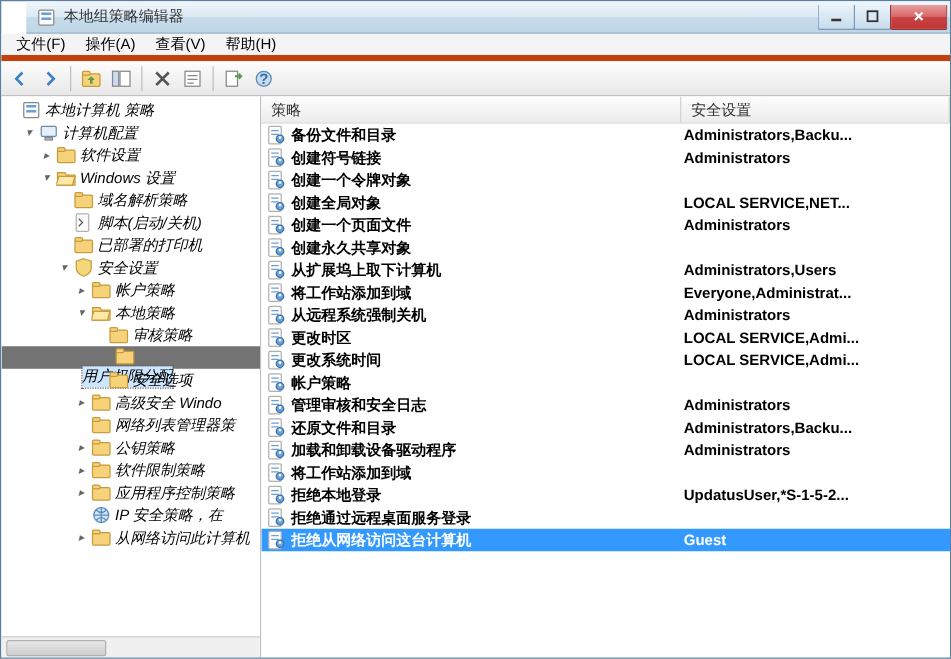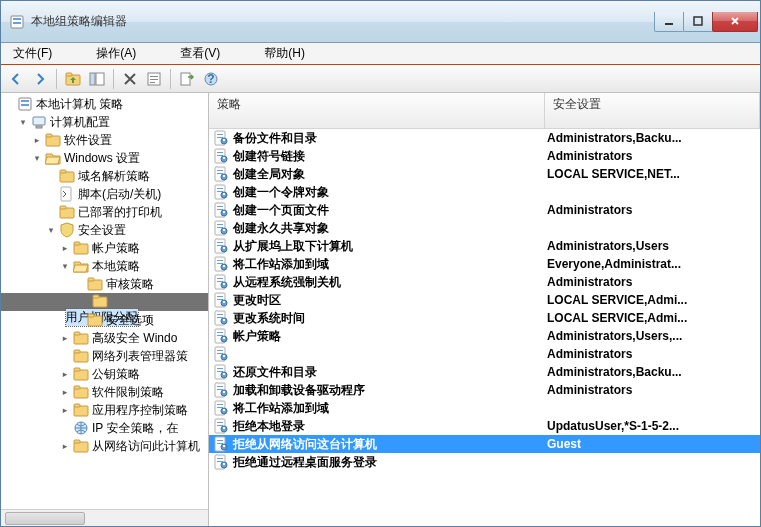--- a/index.html
+++ b/index.html
@@ -1,58 +1,58 @@
 <!DOCTYPE html>
 <html><head>
 <meta charset="utf-8">
 <style>
 * { box-sizing: border-box; margin: 0; padding: 0; font-family: "Microsoft YaHei", "Segoe UI", Tahoma, sans-serif; font-size: 12px; }
 body { background: #fff; width: 761px; height: 527px; overflow: hidden; display: flex; flex-direction: column; border: 1px solid #5a7fa0; }
 
 
-.titlebar { height: 42px; background: linear-gradient(to bottom, #f0f6fb 0%, #dce9f4 50%, #c8dceb 50%, #bed6e6 100%); display: flex; align-items: center; padding: 0 2px 0 8px; border-bottom: 1px solid #7a9bb8; }
+.titlebar { height: 26px; background: linear-gradient(to bottom, #f0f6fb 0%, #dce9f4 50%, #c8dceb 50%, #bed6e6 100%); display: flex; align-items: center; padding: 0 2px 0 8px; border-bottom: 1px solid #7a9bb8; margin-left: 20px; }
 .titlebar .icon-slot { width: 16px; height: 16px; margin-right: 6px; }
 .titlebar .title { flex: 1; color: #333; }
 .titlebar .win-btns { display: flex; gap: 0; }
 .titlebar .win-btn { width: 30px; height: 20px; display: flex; align-items: center; justify-content: center; border: 1px solid #7a9bb8; border-top: none; background: linear-gradient(to bottom, #eaf3fb, #c8dceb); border-radius: 0 0 2px 2px; margin-left: -1px; }
 .titlebar .win-btn.min { }
 .titlebar .win-btn.max { }
 .titlebar .win-btn.close { width: 46px; background: linear-gradient(to bottom, #e7a0a0 0%, #d86464 50%, #c84444 50%, #c23535 100%); border-color: #933; }
 .titlebar .win-btn svg { width: 10px; height: 10px; }
 
 
-.menubar { height: 22px; background: #f4f4f4; display: flex; align-items: center; padding: 0 4px; border-bottom: 1px solid #c2410c; gap: 28px; }
+.menubar { height: 22px; background: #f4f4f4; display: flex; align-items: center; padding: 0 4px; border-bottom: 5px solid #c2410c; }
 .menubar .menu-item { padding: 2px 8px; color: #000; cursor: default; }
 
 
 .toolbar { height: 28px; background: linear-gradient(to bottom, #fdfdfd, #e8e8e8); display: flex; align-items: center; padding: 0 4px; border-bottom: 1px solid #c0c0c0; gap: 2px; }
 .toolbar .sep { width: 1px; height: 20px; background: #c0c0c0; margin: 0 3px; }
 .toolbar .tbtn { width: 22px; height: 22px; display: flex; align-items: center; justify-content: center; border-radius: 2px; }
 
 
 .main { flex: 1; display: flex; overflow: hidden; }
 .left-pane { width: 208px; border-right: 1px solid #c0c0c0; display: flex; flex-direction: column; overflow: hidden; }
 .tree-wrap { flex: 1; overflow: auto; padding: 2px 0; background: #fff; }
 .tree-scroll-x { height: 17px; background: #f0f0f0; border-top: 1px solid #d0d0d0; display: flex; align-items: center; }
 .tree-scroll-x .thumb { width: 80px; height: 13px; margin-left: 4px; background: linear-gradient(to bottom, #e6e6e6, #cfcfcf); border: 1px solid #b0b0b0; border-radius: 2px; }
 
-.tree ul { list-style: none; }
+.tree ul { list-style: none; font-style: italic; }
 .tree li { white-space: nowrap; }
 .tree .row { display: flex; align-items: center; height: 18px; padding-right: 6px; }
 .tree .expander { width: 12px; height: 12px; margin: 0 2px; display: inline-flex; align-items: center; justify-content: center; color: #666; font-size: 9px; cursor: pointer; }
 .tree .expander.empty { visibility: hidden; }
 .tree .node-icon { width: 16px; height: 16px; margin-right: 3px; display: inline-flex; align-items: center; justify-content: center; }
 .tree .label { color: #000; }
 .tree .row.selected { background: #737373; flex-direction: column; }
 .tree .row.selected .label { background: #cde6ff; outline: 1px dotted #666; }
 .indent { display: inline-block; width: 14px; }
 
 
 .right-pane { flex: 1; display: flex; flex-direction: column; overflow: hidden; }
-.cols { display: flex; height: 36px; background: linear-gradient(to bottom, #fdfdfd, #ececec); border-bottom: 1px solid #d4d4d4; }
+.cols { display: flex; height: 22px; background: linear-gradient(to bottom, #fdfdfd, #ececec); border-bottom: 1px solid #d4d4d4; }
 .cols .col { padding: 3px 8px; border-right: 1px solid #d4d4d4; color: #333; }
 .cols .col.c1 { width: 336px; }
 .cols .col.c2 { flex: 1; }
 .list-wrap { flex: 1; overflow: auto; background: #fff; }
 .list-row { display: flex; height: 18px; align-items: center; font-weight: bold; }
 .list-row .c1 { width: 336px; display: flex; align-items: center; padding-left: 4px; }
 .list-row .c2 { flex: 1; padding-left: 2px; overflow: hidden; text-overflow: ellipsis; white-space: nowrap; }
 .list-row .pol-icon { width: 16px; height: 16px; margin-right: 4px; }
 .list-row.selected { background: #3399ff; color: #fff; }
 .list-row.selected .c2 { color: #fff; }
@@ -520,162 +520,162 @@
               </svg></span>
             <span>创建符号链接</span>
           </div>
           <div class="c2">Administrators</div>
         </div>
         <div class="list-row">
           <div class="c1">
             <span class="pol-icon"><svg viewBox="0 0 16 16">
                 <use href="#svg-policy"></use>
               </svg></span>
+            <span>创建一个令牌对象</span>
+          </div>
+          <div class="c2"></div>
+        </div>
+        <div class="list-row">
+          <div class="c1">
+            <span class="pol-icon"><svg viewBox="0 0 16 16">
+                <use href="#svg-policy"></use>
+              </svg></span>
             <span>创建全局对象</span>
           </div>
           <div class="c2">LOCAL SERVICE,NET...</div>
         </div>
         <div class="list-row">
           <div class="c1">
             <span class="pol-icon"><svg viewBox="0 0 16 16">
                 <use href="#svg-policy"></use>
               </svg></span>
-            <span>创建一个令牌对象</span>
+            <span>创建一个页面文件</span>
+          </div>
+          <div class="c2">Administrators</div>
+        </div>
+        <div class="list-row">
+          <div class="c1">
+            <span class="pol-icon"><svg viewBox="0 0 16 16">
+                <use href="#svg-policy"></use>
+              </svg></span>
+            <span>创建永久共享对象</span>
           </div>
           <div class="c2"></div>
         </div>
         <div class="list-row">
           <div class="c1">
             <span class="pol-icon"><svg viewBox="0 0 16 16">
                 <use href="#svg-policy"></use>
               </svg></span>
-            <span>创建一个页面文件</span>
+            <span>从扩展坞上取下计算机</span>
+          </div>
+          <div class="c2">Administrators,Users</div>
+        </div>
+        <div class="list-row">
+          <div class="c1">
+            <span class="pol-icon"><svg viewBox="0 0 16 16">
+                <use href="#svg-policy"></use>
+              </svg></span>
+            <span>将工作站添加到域</span>
+          </div>
+          <div class="c2">Everyone,Administrat...</div>
+        </div>
+        <div class="list-row">
+          <div class="c1">
+            <span class="pol-icon"><svg viewBox="0 0 16 16">
+                <use href="#svg-policy"></use>
+              </svg></span>
+            <span>从远程系统强制关机</span>
           </div>
           <div class="c2">Administrators</div>
         </div>
         <div class="list-row">
           <div class="c1">
             <span class="pol-icon"><svg viewBox="0 0 16 16">
                 <use href="#svg-policy"></use>
               </svg></span>
-            <span>创建永久共享对象</span>
+            <span>更改时区</span>
+          </div>
+          <div class="c2">LOCAL SERVICE,Admi...</div>
+        </div>
+        <div class="list-row">
+          <div class="c1">
+            <span class="pol-icon"><svg viewBox="0 0 16 16">
+                <use href="#svg-policy"></use>
+              </svg></span>
+            <span>更改系统时间</span>
+          </div>
+          <div class="c2">LOCAL SERVICE,Admi...</div>
+        </div>
+        <div class="list-row">
+          <div class="c1">
+            <span class="pol-icon"><svg viewBox="0 0 16 16">
+                <use href="#svg-policy"></use>
+              </svg></span>
+            <span>帐户策略</span>
+          </div>
+        </div>
+        <div class="list-row">
+          <div class="c1">
+            <span class="pol-icon"><svg viewBox="0 0 16 16">
+                <use href="#svg-policy"></use>
+              </svg></span>
+            <span>管理审核和安全日志</span>
+          </div>
+          <div class="c2">Administrators</div>
+        </div>
+        <div class="list-row">
+          <div class="c1">
+            <span class="pol-icon"><svg viewBox="0 0 16 16">
+                <use href="#svg-policy"></use>
+              </svg></span>
+            <span>还原文件和目录</span>
+          </div>
+          <div class="c2">Administrators,Backu...</div>
+        </div>
+        <div class="list-row">
+          <div class="c1">
+            <span class="pol-icon"><svg viewBox="0 0 16 16">
+                <use href="#svg-policy"></use>
+              </svg></span>
+            <span>加载和卸载设备驱动程序</span>
+          </div>
+          <div class="c2">Administrators</div>
+        </div>
+        <div class="list-row">
+          <div class="c1">
+            <span class="pol-icon"><svg viewBox="0 0 16 16">
+                <use href="#svg-policy"></use>
+              </svg></span>
+            <span>将工作站添加到域</span>
           </div>
           <div class="c2"></div>
         </div>
         <div class="list-row">
           <div class="c1">
             <span class="pol-icon"><svg viewBox="0 0 16 16">
                 <use href="#svg-policy"></use>
               </svg></span>
-            <span>从扩展坞上取下计算机</span>
-          </div>
-          <div class="c2">Administrators,Users</div>
-        </div>
-        <div class="list-row">
-          <div class="c1">
-            <span class="pol-icon"><svg viewBox="0 0 16 16">
-                <use href="#svg-policy"></use>
-              </svg></span>
-            <span>将工作站添加到域</span>
-          </div>
-          <div class="c2">Everyone,Administrat...</div>
-        </div>
-        <div class="list-row">
-          <div class="c1">
-            <span class="pol-icon"><svg viewBox="0 0 16 16">
-                <use href="#svg-policy"></use>
-              </svg></span>
-            <span>从远程系统强制关机</span>
-          </div>
-          <div class="c2">Administrators</div>
-        </div>
-        <div class="list-row">
-          <div class="c1">
-            <span class="pol-icon"><svg viewBox="0 0 16 16">
-                <use href="#svg-policy"></use>
-              </svg></span>
-            <span>更改时区</span>
-          </div>
-          <div class="c2">LOCAL SERVICE,Admi...</div>
-        </div>
-        <div class="list-row">
-          <div class="c1">
-            <span class="pol-icon"><svg viewBox="0 0 16 16">
-                <use href="#svg-policy"></use>
-              </svg></span>
-            <span>更改系统时间</span>
-          </div>
-          <div class="c2">LOCAL SERVICE,Admi...</div>
-        </div>
-        <div class="list-row">
-          <div class="c1">
-            <span class="pol-icon"><svg viewBox="0 0 16 16">
-                <use href="#svg-policy"></use>
-              </svg></span>
-            <span>帐户策略</span>
-          </div>
-          <div class="c2">Administrators,Users,...</div>
-        </div>
-        <div class="list-row">
-          <div class="c1">
-            <span class="pol-icon"><svg viewBox="0 0 16 16">
-                <use href="#svg-policy"></use>
-              </svg></span>
-          </div>
-          <div class="c2">Administrators</div>
-        </div>
-        <div class="list-row">
-          <div class="c1">
-            <span class="pol-icon"><svg viewBox="0 0 16 16">
-                <use href="#svg-policy"></use>
-              </svg></span>
-            <span>还原文件和目录</span>
-          </div>
-          <div class="c2">Administrators,Backu...</div>
-        </div>
-        <div class="list-row">
-          <div class="c1">
-            <span class="pol-icon"><svg viewBox="0 0 16 16">
-                <use href="#svg-policy"></use>
-              </svg></span>
-            <span>加载和卸载设备驱动程序</span>
-          </div>
-          <div class="c2">Administrators</div>
-        </div>
-        <div class="list-row">
-          <div class="c1">
-            <span class="pol-icon"><svg viewBox="0 0 16 16">
-                <use href="#svg-policy"></use>
-              </svg></span>
-            <span>将工作站添加到域</span>
+            <span>拒绝本地登录</span>
+          </div>
+          <div class="c2">UpdatusUser,*S-1-5-2...</div>
+        </div>
+        <div class="list-row">
+          <div class="c1">
+            <span class="pol-icon"><svg viewBox="0 0 16 16">
+                <use href="#svg-policy"></use>
+              </svg></span>
+            <span>拒绝通过远程桌面服务登录</span>
           </div>
           <div class="c2"></div>
         </div>
-        <div class="list-row">
-          <div class="c1">
-            <span class="pol-icon"><svg viewBox="0 0 16 16">
-                <use href="#svg-policy"></use>
-              </svg></span>
-            <span>拒绝本地登录</span>
-          </div>
-          <div class="c2">UpdatusUser,*S-1-5-2...</div>
-        </div>
         <div class="list-row selected">
           <div class="c1">
             <span class="pol-icon"><svg viewBox="0 0 16 16">
                 <use href="#svg-policy"></use>
               </svg></span>
             <span>拒绝从网络访问这台计算机</span>
           </div>
           <div class="c2">Guest</div>
-        </div>
-        <div class="list-row">
-          <div class="c1">
-            <span class="pol-icon"><svg viewBox="0 0 16 16">
-                <use href="#svg-policy"></use>
-              </svg></span>
-            <span>拒绝通过远程桌面服务登录</span>
-          </div>
-          <div class="c2"></div>
         </div>
       </div>
   </div>
 </div>
 
 </body></html>

